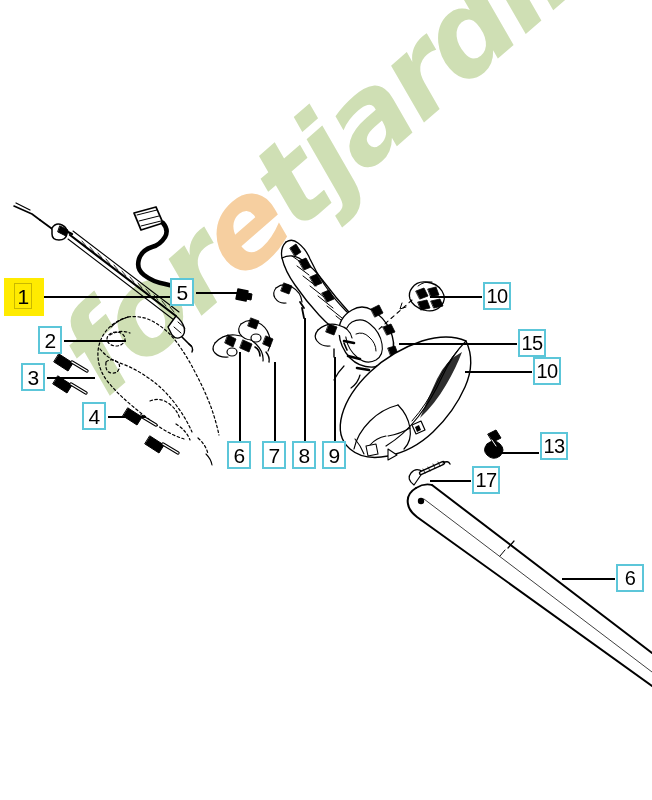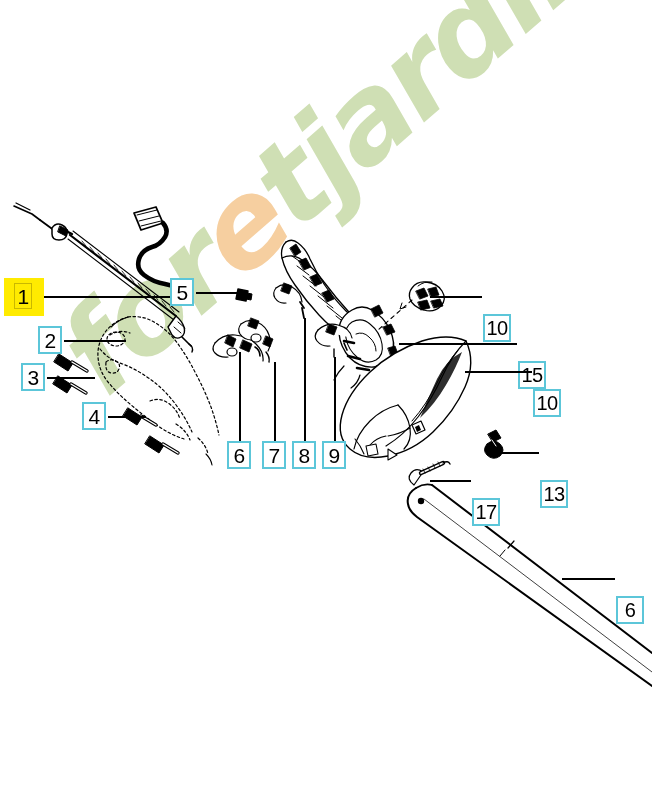--- a/index.html
+++ b/index.html
@@ -34,21 +34,21 @@
     border:2px solid #5cc6d9;
     background:#ffffff;
     color:#000;
     font-family:"Liberation Sans", sans-serif;
     font-size:21px;
     font-weight:400;
     line-height:1;
     display:flex;align-items:center;justify-content:center;
     letter-spacing:-0.5px;
   }
-  .callout.w2{font-size:20px;margin-top:32px;}
+  .callout.w2{font-size:20px;}
   .hl{
     position:absolute;
     background:#ffeb00;
     box-sizing:border-box;
   }
   .hl .callout{
     border:1px solid #c9b800;
     background:transparent;
   }
   .leader{position:absolute;background:#000;height:2px;transform-origin:0 50%;}
@@ -305,20 +305,20 @@
       <div class="callout" style="color: rgb(0, 0, 0); left: 292px; top: 441px; width: 24px; height: 28px; border-color: rgb(92, 198, 217);">8</div>
       <div class="leader" style="left: 334px; top: 357px; width: 2px; height: 85px; background: rgb(0, 0, 0);"></div>
       <div class="callout" style="color: rgb(0, 0, 0); left: 322px; top: 441px; width: 24px; height: 28px; border-color: rgb(92, 198, 217);">9</div>
       <div class="leader" style="left: 430px; top: 296px; width: 52px; height: 2px; background: rgb(0, 0, 0);"></div>
       <div class="callout w2" style="color: rgb(0, 0, 0); left: 483px; top: 282px; width: 28px; height: 28px; border-color: rgb(92, 198, 217);">10</div>
       <div class="leader" style="left: 399px; top: 343px; width: 118px; height: 2px; background: rgb(0, 0, 0);"></div>
       <div class="callout w2" style="color: rgb(0, 0, 0); left: 518px; top: 329px; width: 28px; height: 28px; border-color: rgb(92, 198, 217);">15</div>
       <div class="leader" style="left: 465px; top: 371px; width: 67px; height: 2px; background: rgb(0, 0, 0);"></div>
       <div class="callout w2" style="color: rgb(0, 0, 0); left: 533px; top: 357px; width: 28px; height: 28px; border-color: rgb(92, 198, 217);">10</div>
       <div class="leader" style="left: 500px; top: 452px; width: 39px; height: 2px; background: rgb(0, 0, 0);"></div>
-      <div class="callout w2" style="color: rgb(0, 0, 0); left: 540px; top: 448px; width: 28px; height: 28px; border-color: rgb(92, 198, 217);">13</div>
+      <div class="callout w2" style="color: rgb(0, 0, 0); left: 540px; top: 432px; width: 28px; height: 28px; border-color: rgb(92, 198, 217);">13</div>
       <div class="leader" style="left: 430px; top: 480px; width: 41px; height: 2px; background: rgb(0, 0, 0);"></div>
       <div class="callout w2" style="color: rgb(0, 0, 0); left: 472px; top: 466px; width: 28px; height: 28px; border-color: rgb(92, 198, 217);">17</div>
       <div class="leader" style="left: 562px; top: 578px; width: 53px; height: 2px; background: rgb(0, 0, 0);"></div>
       <div class="callout w2" style="color: rgb(0, 0, 0); left: 616px; top: 564px; width: 28px; height: 28px; border-color: rgb(92, 198, 217);">6</div>
     </div>
 
 </div>
 
 </body></html>

